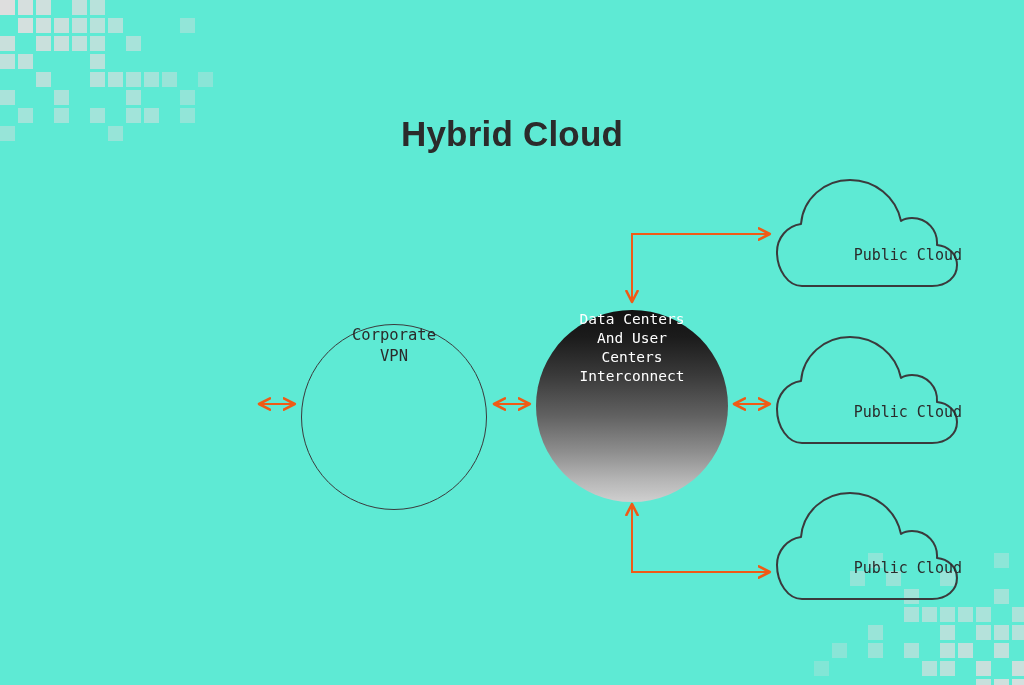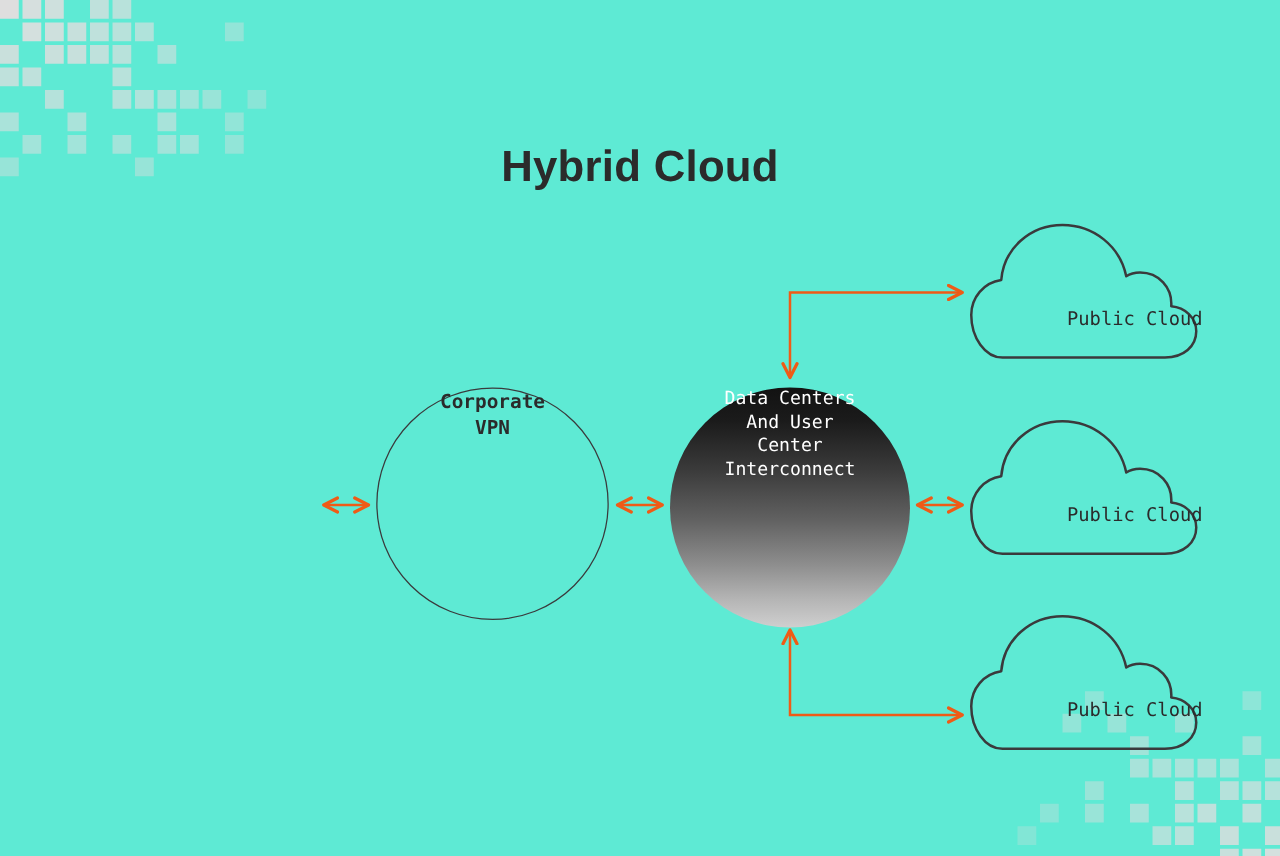--- a/index.html
+++ b/index.html
@@ -53,21 +53,21 @@
     font-family: "DejaVu Sans Mono", "Liberation Mono", monospace;
   }
   .node-circle.outline {
     border: 1.6px solid #3a3a3c;
     background: transparent;
     color: #2b2b2b;
     font-size: 15.5px;
     line-height: 21px;
   }
   #node-user-facilities { left: 66px; top: 310px; width: 186px; height: 186px; }
-  #node-corporate-vpn   { left: 301px; top: 310px; width: 186px; height: 186px; font-weight: bold; }
+  #node-corporate-vpn   { left: 301px; top: 324px; width: 186px; height: 186px; }
 
   #node-data-centers {
     left: 536px; top: 310px; width: 192px; height: 192px;
     background: linear-gradient(to bottom,
         #121212 0%, #1b1b1b 14%, #3a3a3a 34%,
         #616161 55%, #8e8e8e 74%, #b4b4b4 88%, #cfcfcf 100%);
     color: #ffffff;
     font-size: 14.5px;
     line-height: 19px;
   }
@@ -222,21 +222,21 @@
     <div class="circle-label">
       <span>Corporate</span><br>
       <span>VPN</span>
     </div>
   </div>
 
   <div class="node-circle" id="node-data-centers">
     <div class="circle-label">
       <span>Data Centers</span><br>
       <span>And User</span><br>
-      <span>Center</span><br>
+      <span>Centers</span><br>
       <span>Interconnect</span>
     </div>
   </div>
 
   <div class="cloud" id="cloud-top">
     <svg viewBox="0 0 190 130">
       <path d="M30,118 L160,118
                C175,118 185,109 185,97
                C185,86 176,78 165,77
                C166,62 155,50 140,50

